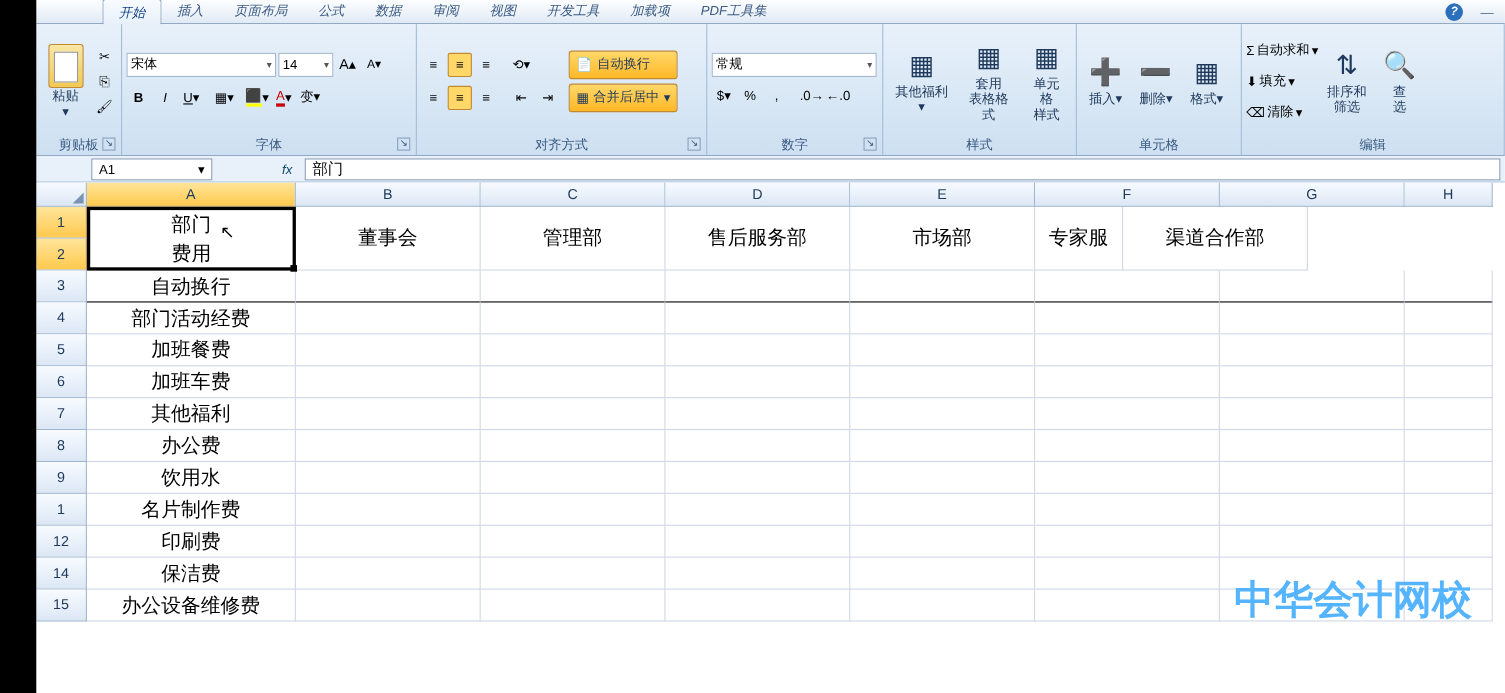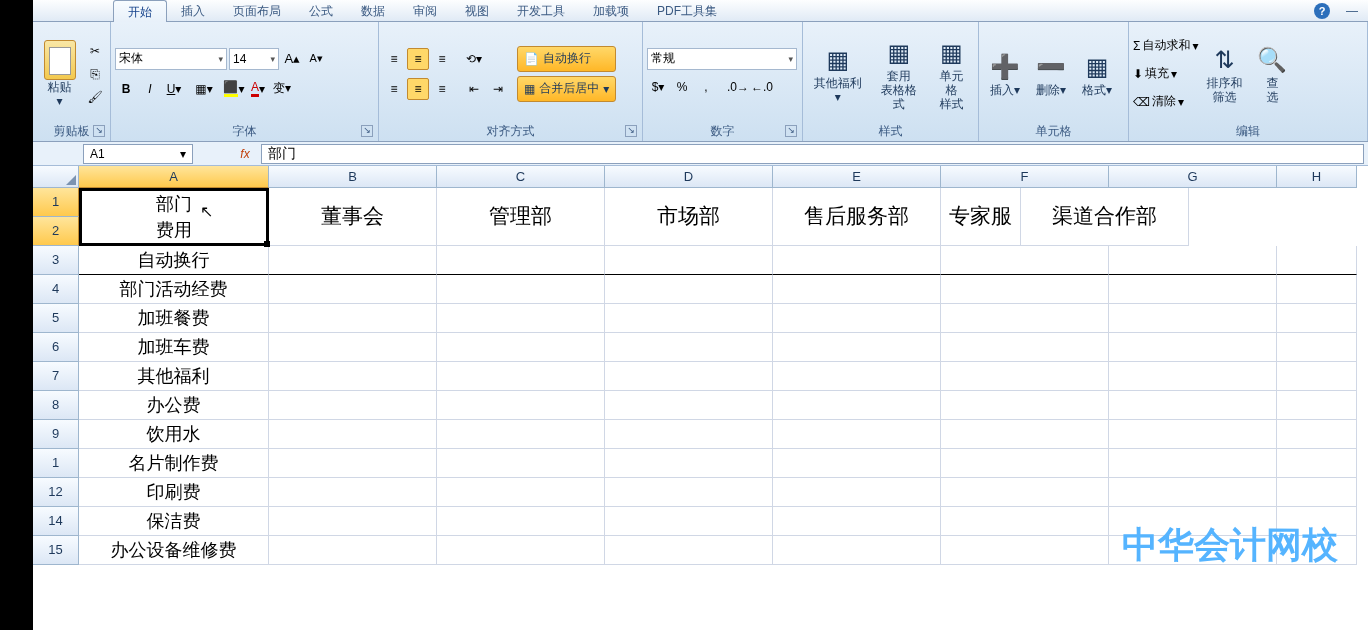--- a/index.html
+++ b/index.html
@@ -1,20 +1,20 @@
 <!DOCTYPE html>
 <html><head>
 <meta charset="utf-8">
 <style>
 * { box-sizing: border-box; margin: 0; padding: 0; }
 body { font-family: "Microsoft YaHei", SimSun, Arial, sans-serif; font-size: 12px; background: #fff; overflow: hidden; width: 1368px; height: 630px; position: relative; }
 .black-bar { position: absolute; left: 0; top: 0; width: 33px; height: 630px; background: #000; z-index: 100; }
 
 
-.tabs { position: absolute; left: 33px; top: 0; right: 0; height: 22px; background: linear-gradient(#fdfeff, #e0eaf5); border-bottom: 1px solid #8ba0bc; display: flex; align-items: flex-start; padding-left: 80px; }
+.tabs { position: absolute; left: 33px; top: 0; right: 0; height: 22px; background: linear-gradient(#fdfeff, #e0eaf5); border-bottom: 1px solid #8ba0bc; display: flex; align-items: center; padding-left: 60px; font-style: italic; }
 .tab { padding: 3px 14px; color: #3b5a82; font-size: 12px; cursor: pointer; }
 .tab.active { background: linear-gradient(#f8fcff, #e6eff9); border: 1px solid #8ba0bc; border-bottom: none; border-radius: 3px 3px 0 0; color: #15428b; }
 .help-icon { position: absolute; right: 38px; top: 3px; width: 16px; height: 16px; background: #2c6fbb; border-radius: 50%; color: #fff; text-align: center; line-height: 16px; font-size: 11px; font-weight: bold; cursor: pointer; }
 
 
 .ribbon { position: absolute; left: 33px; top: 22px; right: 0; height: 120px; background: linear-gradient(#e8f1fa, #cde0f1); border-bottom: 1px solid #8ba0bc; display: flex; }
 .group { border-right: 1px solid #a5bcd8; display: flex; flex-direction: column; padding: 2px 4px 0 4px; }
 .group-body { flex: 1; display: flex; align-items: center; gap: 2px; }
 .group-label { height: 18px; text-align: center; color: #3b5a82; font-size: 12px; position: relative; }
 .group-label .launcher { position: absolute; right: 1px; top: 2px; width: 12px; height: 12px; border: 1px solid #8ba0bc; font-size: 9px; line-height: 9px; color: #3b5a82; text-align: center; }
@@ -32,36 +32,36 @@
 .wrap-btn { height: 26px; border: 1px solid #abc1da; border-radius: 3px; background: linear-gradient(#fefefe,#e3edf6); padding: 0 6px; display: flex; align-items: center; gap: 4px; font-size: 12px; color: #1e395b; cursor: pointer; }
 .wrap-btn.active { background: linear-gradient(#ffd869,#ffb727); border-color: #c28a30; }
 
 
 .paste-ico { width: 32px; height: 40px; background: linear-gradient(#f9e7a6,#f3c94e); border: 1px solid #c28a30; border-radius: 3px; position: relative; }
 .paste-ico::after { content:""; position:absolute; left:4px; top:6px; right:4px; bottom:4px; background:#fff; border:1px solid #999; }
 
 
 .formula-bar { position: absolute; left: 33px; top: 142px; right: 0; height: 24px; background: #e8f1fa; border-bottom: 1px solid #a5bcd8; display: flex; align-items: center; }
 .name-box { width: 110px; height: 20px; background: #fff; border: 1px solid #8ba0bc; margin-left: 50px; padding: 0 6px; display: flex; align-items: center; justify-content: space-between; font-size: 12px; }
-.fx-btn { width: 24px; text-align: center; font-style: italic; color: #c2410c; cursor: pointer; margin-left: 40px; }
+.fx-btn { width: 24px; text-align: center; font-style: italic; color: #0c4a6e; cursor: pointer; margin-left: 56px; }
 .formula-input { flex: 1; height: 20px; background: #fff; border: 1px solid #8ba0bc; margin: 0 4px; padding: 0 6px; font-size: 14px; font-family: SimSun; }
 
 
 .grid-area { position: absolute; left: 33px; top: 166px; right: 0; bottom: 0; background: #fff; overflow: hidden; }
 .col-headers { display: flex; height: 22px; position: sticky; top:0; }
 .corner { width: 46px; background: linear-gradient(#f7fbff,#dce7f5); border-right: 1px solid #9eb6ce; border-bottom: 1px solid #9eb6ce; position: relative; }
 .corner::after { content:""; position:absolute; right:2px; bottom:2px; width:0; height:0; border-right:10px solid #7b93b1; border-top:10px solid transparent; }
 .ch { background: linear-gradient(#f7fbff,#dce7f5); border-right: 1px solid #9eb6ce; border-bottom: 1px solid #9eb6ce; text-align: center; line-height: 22px; color: #1e395b; font-size: 13px; }
 .ch.sel-col { background: linear-gradient(#ffe59b,#ffc94d); border-bottom-color: #c28a30; }
 .row-line { display: flex; height: 29px; }
 .rh { width: 46px; background: linear-gradient(#f7fbff,#dce7f5); border-right: 1px solid #9eb6ce; border-bottom: 1px solid #9eb6ce; text-align: center; line-height: 28px; color: #1e395b; font-size: 13px; }
 .rh.sel-row { background: linear-gradient(#ffe59b,#ffc94d); border-right-color: #c28a30; }
 .cell { border-right: 1px solid #d0d7e5; border-bottom: 1px solid #d0d7e5; font-size: 18px; font-family: SimSun; text-align: center; line-height: 28px; overflow: hidden; white-space: nowrap; }
 .row-line:first-of-type .cell, .merged-header { border-bottom: 1px solid #000; }
-.header-cells .cell { line-height: 56px; height: 58px; font-size: 21px; }
+.header-cells .cell { line-height: 56px; height: 58px; font-size: 18px; }
 .merged-a { position: absolute; left: 46px; top: 22px; width: 190px; height: 58px; border: 3px solid #000; text-align: center; font-size: 18px; font-family: SimSun; background: #fff; z-index: 5; }
 .merged-a div { line-height: 26px; }
 .fill-handle { position:absolute; right:-4px; bottom:-4px; width:6px; height:6px; background:#000; }
 .cursor { position: absolute; font-size: 16px; pointer-events: none; }
 .watermark { position: absolute; right: 30px; bottom: 60px; font-size: 36px; font-weight: bold; color: #55b4ff; font-family: "Microsoft YaHei"; pointer-events: none; }
 
 
 .w-a { width: 190px; } .w-bcdefg { width: 168px; } .w-h { width: 80px; }
 </style>
 </head>
@@ -98,21 +98,21 @@
         <div class="small-btn">🖌</div>
       </div>
     </div>
     <div class="group-label"><span>剪贴板</span><span class="launcher">↘</span></div>
   </div>
 
   <div class="group" style="width:268px">
     <div class="group-body">
       <div class="col" style="width:100%;gap:4px">
         <div class="row">
-          <div class="sel" style="width:112px">
+          <div class="sel" style="width:136px">
               <span>宋体</span>
               <span class="arrow">▾</span>
             </div>
           <div class="sel" style="width:50px">
               <span>14</span>
               <span class="arrow">▾</span>
             </div>
           <div class="small-btn" style="font-size:13px">A▴</div>
           <div class="small-btn" style="font-size:11px">A▾</div>
         </div>
@@ -273,22 +273,22 @@
   </div>
 
   <div class="row-line header-cells" style="height:58px">
     <div style="display:flex;flex-direction:column;width:46px">
       <div class="rh sel-row" style="height:29px">1</div>
       <div class="rh sel-row" style="height:29px">2</div>
     </div>
     <div class="cell w-a"></div>
     <div class="cell w-bcdefg">董事会</div>
     <div class="cell w-bcdefg">管理部</div>
+    <div class="cell w-bcdefg">售后服务部</div>
     <div class="cell w-bcdefg">市场部</div>
-    <div class="cell w-bcdefg">售后服务部</div>
     <div class="cell w-h">专家服</div>
     <div class="cell w-bcdefg">渠道合作部</div>
   </div>
 
   <div id="data-rows">
       <div class="row-line">
         <div class="rh">3</div>
         <div class="cell w-a">自动换行</div>
         <div class="cell w-bcdefg"></div>
         <div class="cell w-bcdefg"></div>

